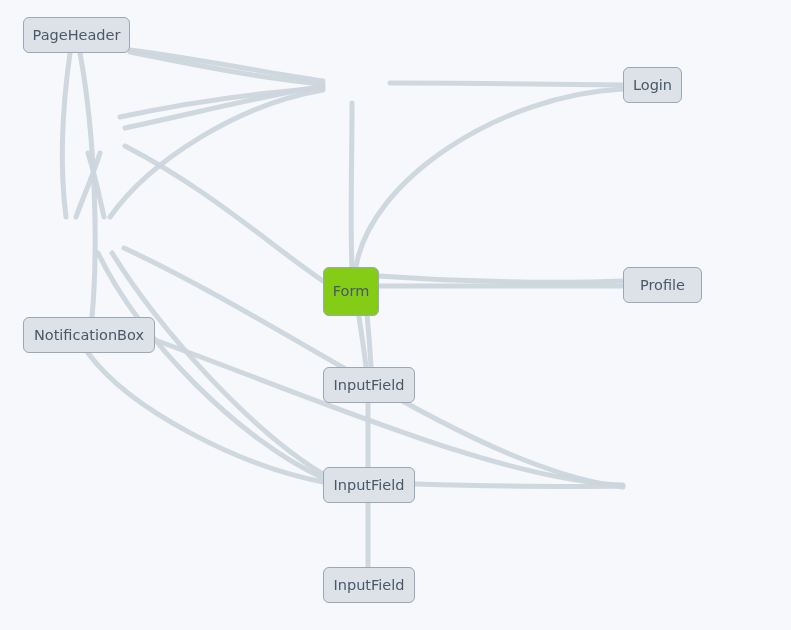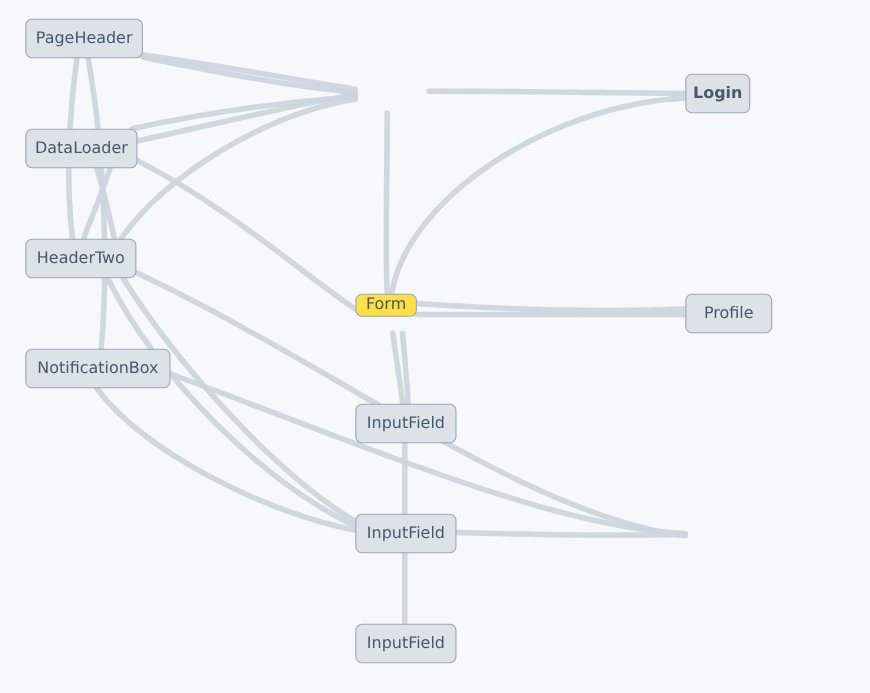--- a/index.html
+++ b/index.html
@@ -79,30 +79,24 @@
       <path d="M 379 276 C 450 281, 548 284, 623 281" class="graph-edge" stroke="#ccd5dd"></path>
       <path d="M 357 303 C 360 325, 364 348, 366 367" class="graph-edge" stroke="#ccd5dd"></path>
       <path d="M 366 303 C 368 325, 370 348, 371 367" class="graph-edge" stroke="#ccd5dd"></path>
       <path d="M 368 403 C 368 428, 368 450, 368 467" class="graph-edge" stroke="#ccd5dd"></path>
       <path d="M 368 503 C 368 528, 368 548, 368 567" class="graph-edge" stroke="#ccd5dd"></path>
       <path d="M 415 484 C 490 486, 570 487, 623 486" class="graph-edge" stroke="#ccd5dd"></path>
     </svg>
 <div class="graph-node" style="left: 23px; top: 17px; width: 107px; height: 36px; background: rgb(220, 226, 232); border-color: rgb(154, 167, 180); color: rgb(74, 88, 104);">
       <span class="node-label">PageHeader</span>
     </div>
-    <div class="graph-node" style="left: 623px; top: 67px; width: 59px; height: 36px; background: rgb(220, 226, 232); border-color: rgb(154, 167, 180); color: rgb(74, 88, 104); font-weight: bold;">
+    <div class="graph-node" style="left: 623px; top: 67px; width: 59px; height: 36px; background: rgb(220, 226, 232); border-color: rgb(154, 167, 180); color: rgb(74, 88, 104);">
       <span class="node-label">Login</span>
     </div>
-    <div class="graph-node" style="left: 23px; top: 117px; width: 102px; height: 36px; background: rgb(220, 226, 232); border-color: rgb(154, 167, 180); color: rgb(74, 88, 104);">
-      <span class="node-label">DataLoader</span>
-    </div>
-    <div class="graph-node" style="left: 23px; top: 217px; width: 101px; height: 36px; background: rgb(220, 226, 232); border-color: rgb(154, 167, 180); color: rgb(74, 88, 104);">
-      <span class="node-label">HeaderTwo</span>
-    </div>
-    <div class="graph-node" style="left: 323px; top: 267px; width: 56px; height: 21px; background: #fde047; border-color: rgb(154, 167, 180); color: rgb(74, 88, 104); align-items: center;">
+    <div class="graph-node" style="left: 323px; top: 267px; width: 56px; height: 49px; background: #84cc16; border-color: rgb(154, 167, 180); color: rgb(74, 88, 104); align-items: center;">
       <span class="node-label">Form</span>
     </div>
     <div class="graph-node" style="left: 623px; top: 267px; width: 79px; height: 36px; background: rgb(220, 226, 232); border-color: rgb(154, 167, 180); color: rgb(74, 88, 104);">
       <span class="node-label">Profile</span>
     </div>
     <div class="graph-node" style="left: 23px; top: 317px; width: 132px; height: 36px; background: rgb(220, 226, 232); border-color: rgb(154, 167, 180); color: rgb(74, 88, 104); justify-content: center;">
       <span class="node-label">NotificationBox</span>
     </div>
     <div class="graph-node" style="left: 323px; top: 367px; width: 92px; height: 36px; background: rgb(220, 226, 232); border-color: rgb(154, 167, 180); color: rgb(74, 88, 104);">
       <span class="node-label">InputField</span>

